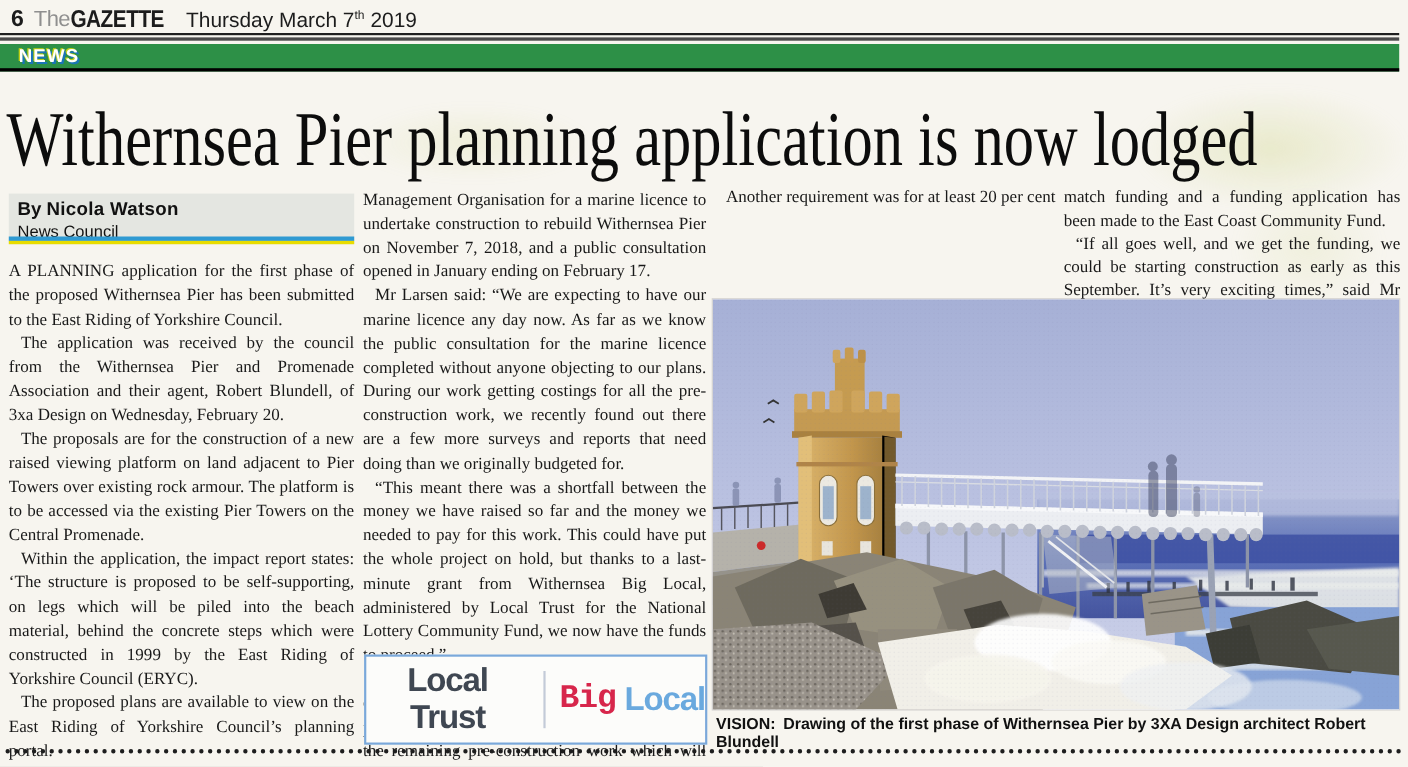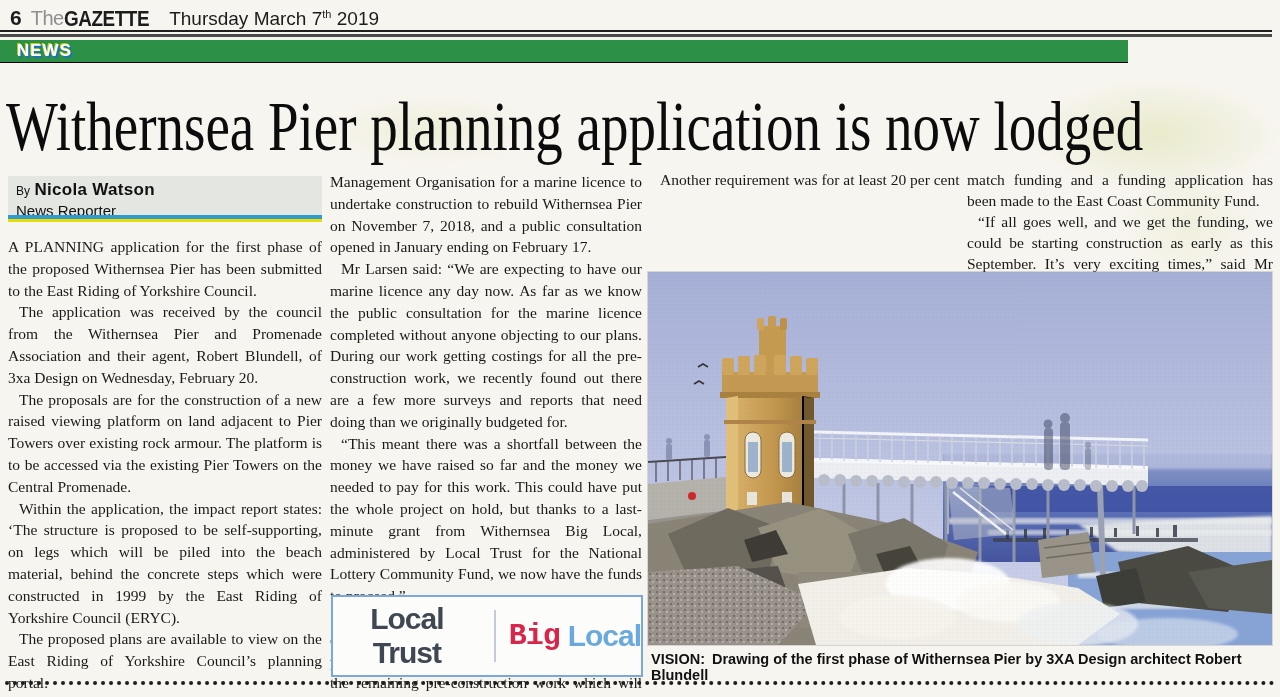--- a/index.html
+++ b/index.html
@@ -13,40 +13,40 @@
   .m-title{display:flex;align-items:flex-start;}
   .m-the{font-size:20px;color:#8f8f8f;letter-spacing:-0.5px;}
   .m-gazette{font-size:21px;font-weight:700;letter-spacing:-0.5px;display:inline-block;
              transform:scaleX(.9) scaleY(1.05);transform-origin:left bottom;}
   .m-date{font-size:19px;margin-left:2px;}
   .m-date sup{font-size:11px;}
   .rule-a{position:absolute;top:30px;left:0;width:1272px;height:2px;background:#1f1f1f;}
   .rule-b{position:absolute;top:34px;left:0;width:1272px;height:3px;background:#4a4a4a;}
 
   
-  .banner{position:absolute;top:40px;left:0;width:1128px;height:22px;background:#2d9047;
-          border-bottom:1px solid #000000;}
+  .banner{position:absolute;top:40px;left:0;width:1272px;height:22px;background:#2d9047;
+          border-bottom:3px solid #000000;}
   .banner-label{position:absolute;left:17px;top:1px;font-family:"Liberation Sans",sans-serif;
           font-weight:700;font-size:17px;color:#ffffff;letter-spacing:1px;
           text-shadow:-1px -1px 0 rgba(255,235,0,.7), 2px 2px 0 #1a74b8;}
 
   
   .headline{position:absolute;top:86px;left:6px;width:1270px;white-space:nowrap;
             font-family:"Liberation Serif",serif;color:#0c0c0c;font-size:55px;
             transform:scaleY(1.28);transform-origin:left top;letter-spacing:0px;}
 
   
   .ghost{position:absolute;background:radial-gradient(closest-side,rgba(200,208,120,.30),rgba(200,208,120,0));
          filter:blur(5px);pointer-events:none;}
 
   
   .byline{position:absolute;top:176px;left:8px;width:314px;height:46px;background:#e4e6e1;
           font-family:"Liberation Sans",sans-serif;color:#111;}
   .byline-inner{padding:4px 0 0 8px;line-height:20px;}
-  .byline-by{font-size:12px;}
+  .byline-by{font-size:17px;font-weight:bold;}
   .byline-author{font-size:17px;font-weight:700;letter-spacing:.3px;}
   .byline-role{font-size:15px;}
   .byline-blue{position:absolute;left:0;bottom:3px;width:100%;height:4px;background:#2f9ad2;}
   .byline-yellow{position:absolute;left:0;bottom:0;width:100%;height:3px;background:#e8dc00;}
 
   
   .col{position:absolute;width:314px;font-size:15.5px;line-height:21.8px;text-align:justify;
        color:#191919;}
   .col p{margin:0;}
   .col p.ind{text-indent:11px;}
@@ -96,21 +96,21 @@
 
   <div class="ghost" style="left:1030px;top:80px;width:250px;height:110px;"></div>
   <div class="ghost" style="left:320px;top:95px;width:220px;height:70px;opacity:.6;"></div>
   <div class="ghost" style="left:1120px;top:170px;width:140px;height:110px;opacity:.5;"></div>
 
   <div class="headline">Withernsea Pier planning application is now lodged</div>
 
   <div class="byline">
     <div class="byline-inner">
       <div><span class="byline-by">By</span> <span class="byline-author">Nicola Watson</span></div>
-      <div class="byline-role">News Reporter</div>
+      <div class="byline-role">News Council</div>
     </div>
     <div class="byline-blue"></div>
     <div class="byline-yellow"></div>
   </div>
 
   <div class="col col1">
       <p class="">A PLANNING application for the first phase of the proposed Withernsea Pier has been submitted to the East Riding of Yorkshire Council.</p>
       <p class="ind">The application was received by the council from the Withernsea Pier and Promenade Association and their agent, Robert Blundell, of 3xa Design on Wednesday, February 20.</p>
       <p class="ind">The proposals are for the construction of a new raised viewing platform on land adjacent to Pier Towers over existing rock armour. The platform is to be accessed via the existing Pier Towers on the Central Promenade.</p>
       <p class="ind">Within the application, the impact report states: ‘The structure is proposed to be self-supporting, on legs which will be piled into the beach material, behind the concrete steps which were constructed in 1999 by the East Riding of Yorkshire Council (ERYC).</p>

